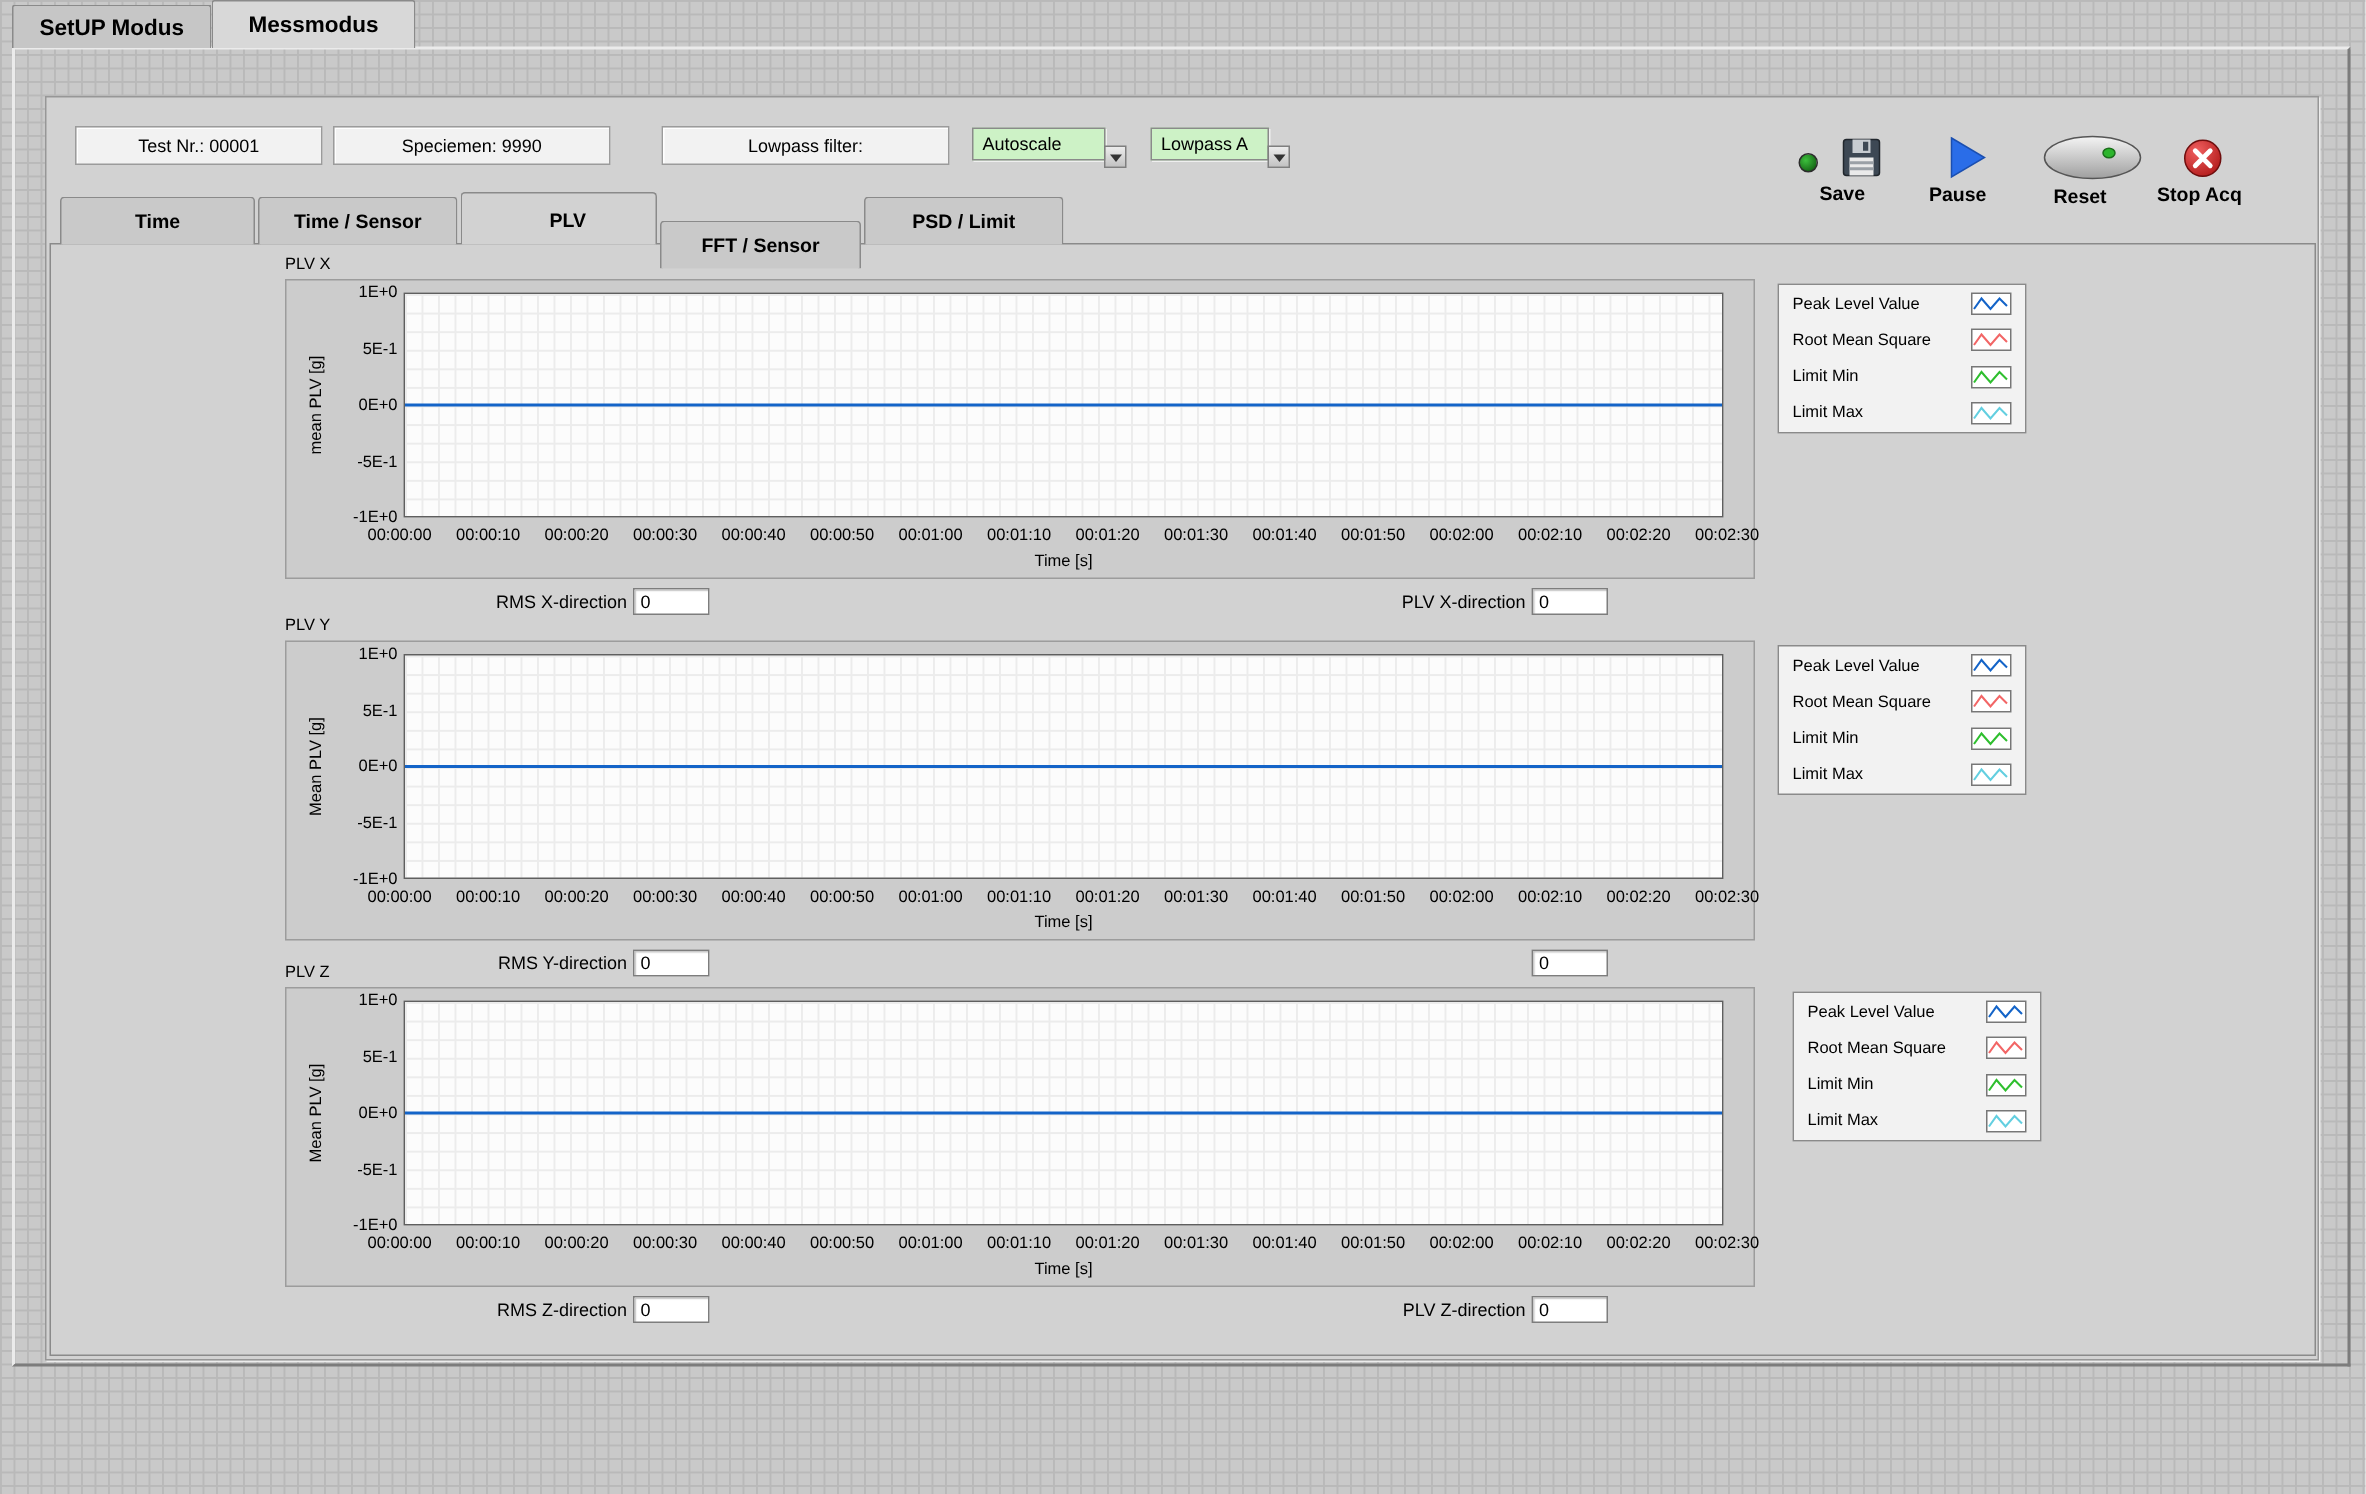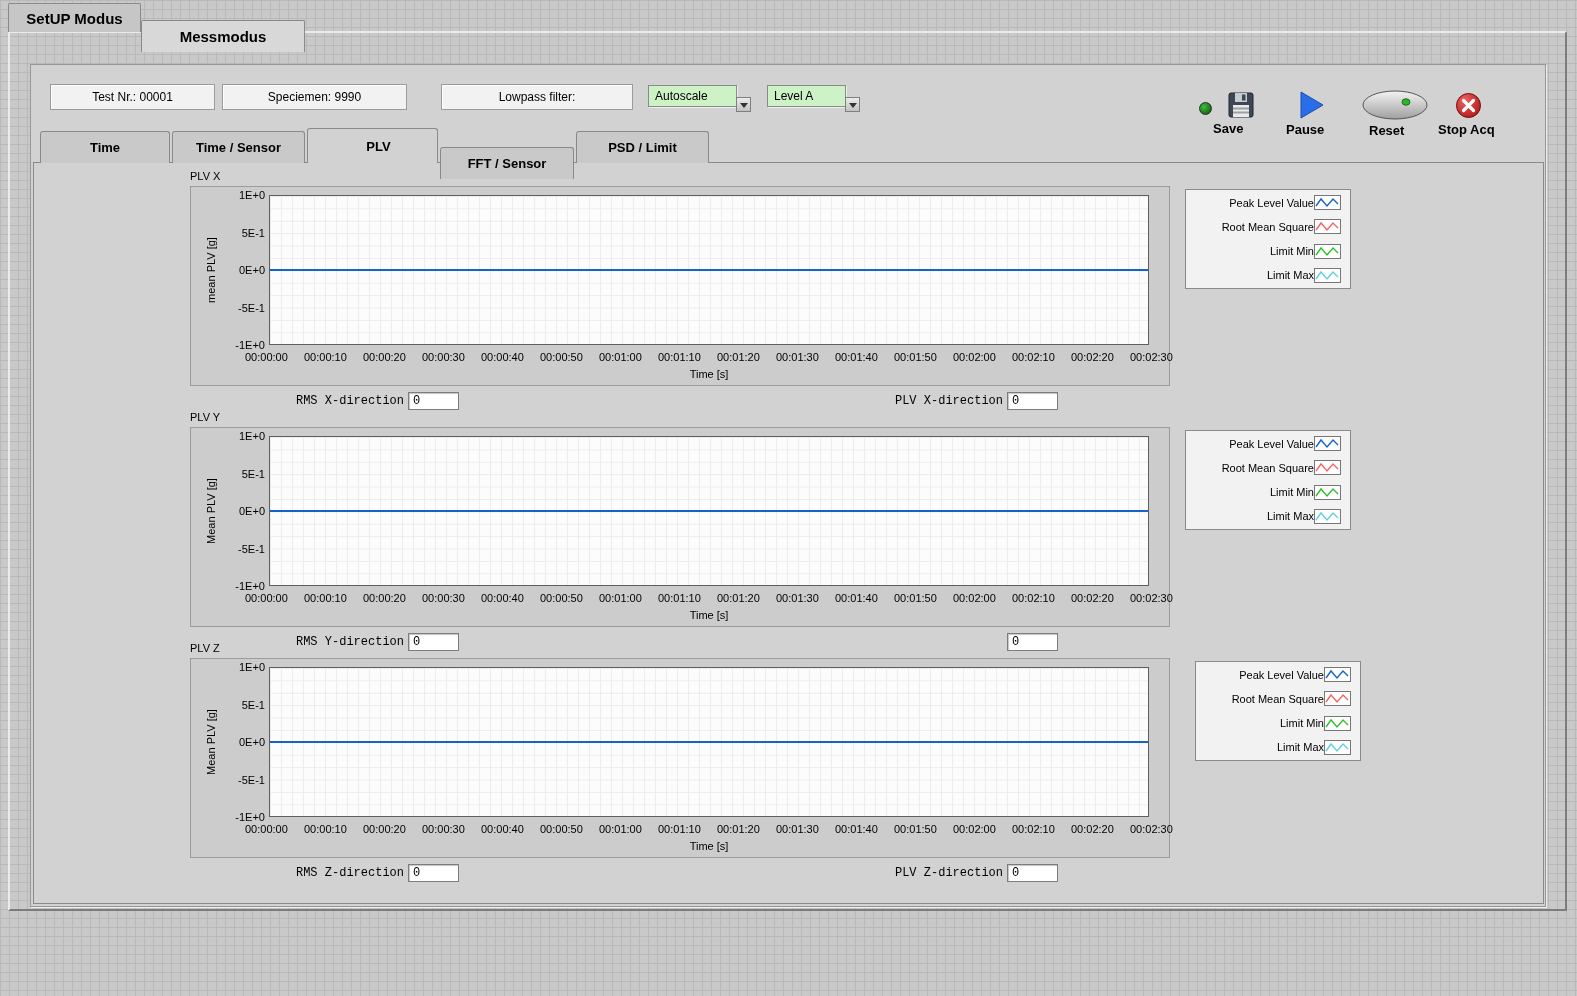--- a/index.html
+++ b/index.html
@@ -69,53 +69,53 @@
     background-image:linear-gradient(#ececec 1px, transparent 1px),
                      linear-gradient(90deg, #ececec 1px, transparent 1px);
     background-size:11px 12.4px; }
   .series-svg { position:absolute; left:0; top:0; }
   .xticks { position:absolute; left:54px; top:164px; width:928px;
     display:flex; justify-content:space-between; font-size:11px; }
   .xlabel { position:absolute; left:78px; top:181px; width:880px; text-align:center; font-size:11px; }
 
   .legend { position:absolute; left:1152px; top:19px; width:166px; height:100px;
     background:#f2f2f2; border:1px solid #8a8a8a; padding:5px 9px;
-    display:flex; flex-direction:column; justify-content:space-between;align-items:flex-end; }
+    display:flex; flex-direction:column; justify-content:space-between; }
   .legend-row { display:flex; align-items:center; justify-content:space-between; }
   .legend-label { font-size:11px; }
   .legend-sample { width:27px; height:15px; background:#fff; border:1px solid #777;
     display:flex; align-items:center; justify-content:center; cursor:pointer; }
 
-  .readout-row { position:absolute; left:0; top:222px; width:100%; height:20px;font-family:Liberation Mono, monospace; }
+  .readout-row { position:absolute; left:14px; top:222px; width:100%; height:20px; }
   .readout-label { position:absolute; top:2px; font-size:12px; text-align:right; }
   .readout-box { position:absolute; top:0; width:51px; height:18px; background:#ffffff;
     border:1px solid #7d7d7d; box-shadow:inset 1px 1px 1px #c4c4c4; font-size:12px;
     padding:1px 0 0 4px; }
 </style>
 </head>
 <body>
 
 <div id="page">
 
   <div id="outer-panel"></div>
   <div id="inner-panel"></div>
 
   <div class="win-tab" style="left:8px;top:3px;width:133px;height:29px;">SetUP Modus</div>
-  <div class="win-tab active" style="left:141px;top:0;width:164px;height:32px;margin-top:20px;">Messmodus</div>
+  <div class="win-tab active" style="left:141px;top:0;width:136px;height:32px;">Messmodus</div>
 
   <div class="field" style="left:50px;top:84px;width:165px;">Test Nr.: 00001</div>
   <div class="field" style="left:222px;top:84px;width:185px;">Speciemen: 9990</div>
   <div class="field" style="left:441px;top:84px;width:192px;">Lowpass filter:</div>
 
   <div class="ring" style="left:648px;top:85px;width:104px;height:28px;">
     <div class="ring-value" style="width:89px;">Autoscale</div>
     <div class="ring-arrow" style="left:88px;"></div>
   </div>
   <div class="ring" style="left:767px;top:85px;width:94px;height:28px;">
-    <div class="ring-value" style="width:79px;">Level A</div>
+    <div class="ring-value" style="width:79px;">Lowpass A</div>
     <div class="ring-arrow" style="left:78px;"></div>
   </div>
 
   <div class="led" style="left:1199px;top:102px;"></div>
 
   <div class="icon-btn" style="left:1227px;top:91px;width:28px;height:28px;">
     <svg width="28" height="28" viewBox="0 0 28 28">
       <rect x="2" y="2" width="24" height="24" rx="2" fill="#3d4854" stroke="#20262c"></rect>
       <rect x="8" y="2" width="12" height="9" fill="#c7ccd1"></rect>
       <rect x="15" y="3.5" width="3.5" height="6" fill="#3d4854"></rect>

